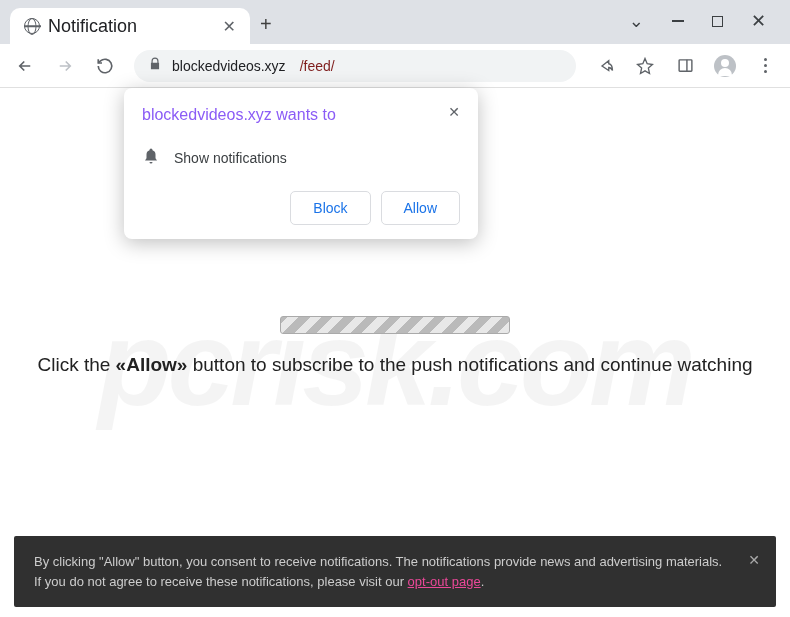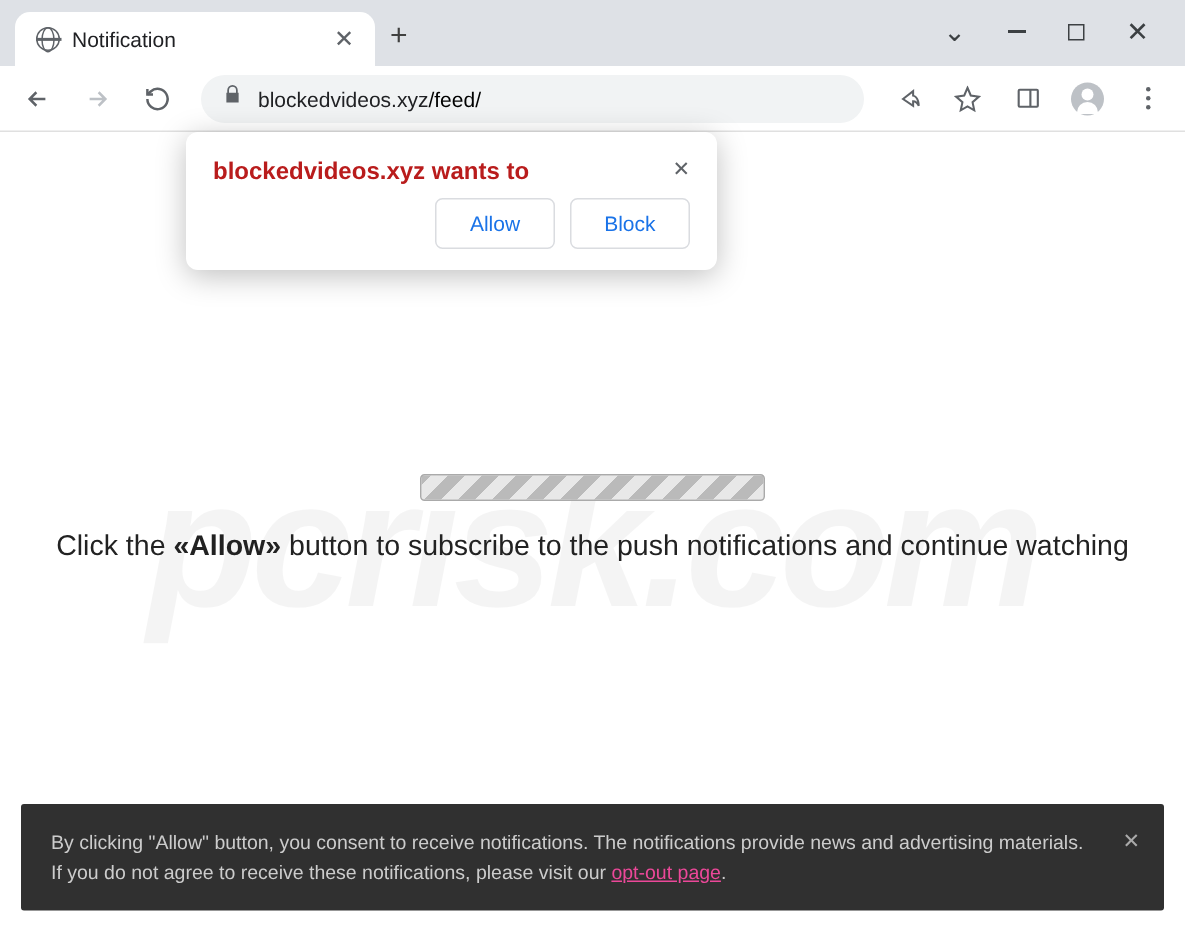--- a/index.html
+++ b/index.html
@@ -4,57 +4,57 @@
 <style>
 * { margin: 0; padding: 0; box-sizing: border-box; font-family: "Segoe UI", Arial, sans-serif; }
 body { width: 790px; height: 617px; background: #fff; position: relative; overflow: hidden; }
 
 
 .titlebar { height: 44px; background: #dee1e6; display: flex; align-items: flex-end; }
 .tab { background: #fff; height: 36px; margin-left: 10px; border-radius: 10px 10px 0 0; display: flex; align-items: center; padding: 0 10px 0 14px; min-width: 240px; gap: 8px; }
 .tab .globe { width: 16px; height: 16px; border: 1.5px solid #5f6368; border-radius: 50%; position: relative; }
 .tab .globe::before { content: ""; position: absolute; left: 50%; top: -1.5px; bottom: -1.5px; width: 7px; border: 1.5px solid #5f6368; border-radius: 50%; transform: translateX(-50%); }
 .tab .globe::after { content: ""; position: absolute; left: -1.5px; right: -1.5px; top: 50%; height: 1.5px; background: #5f6368; transform: translateY(-50%); }
-.tab-title { font-size: 14px; color: #202124; flex: 1; }
+.tab-title { font-size: 18px; color: #202124; flex: 1; }
 .tab-close { color: #5f6368; font-size: 16px; cursor: pointer; padding: 2px 4px; }
 .new-tab { color: #404040; font-size: 20px; margin: 0 0 8px 10px; cursor: pointer; }
 .win-ctrls { margin-left: auto; display: flex; gap: 28px; padding: 0 24px 12px 0; align-items: center; }
 .win-ctrls span { color: #3c4043; }
 .chev { font-size: 18px; }
 .dash { width: 12px; height: 1.5px; background: #3c4043; display: inline-block; }
 .sq { width: 11px; height: 11px; border: 1.5px solid #3c4043; display: inline-block; }
 .x { font-size: 18px; font-weight: 300; }
 
 
 .toolbar { height: 44px; background: #fff; border-bottom: 1px solid #e0e0e0; display: flex; align-items: center; padding: 0 8px; gap: 6px; }
 .nav-btn { width: 34px; height: 34px; display: flex; align-items: center; justify-content: center; color: #5f6368; border-radius: 50%; cursor: pointer; }
 .nav-btn.disabled { color: #bdc1c6; }
 .addr { flex: 1; height: 32px; background: #f1f3f4; border-radius: 16px; display: flex; align-items: center; padding: 0 14px; gap: 10px; margin: 0 6px; }
 .lock { color: #5f6368; }
 .url { font-size: 14px; color: #202124; }
-.url .path { color: #000000; }
+.url .path { color: #7f1d1d; margin-left: 14px; }
 .tb-icon { width: 34px; height: 34px; display: flex; align-items: center; justify-content: center; color: #5f6368; cursor: pointer; }
 .avatar { width: 22px; height: 22px; background: #bdc1c6; border-radius: 50%; position: relative; }
 .avatar::before { content: ""; position: absolute; width: 8px; height: 8px; background: #fff; border-radius: 50%; left: 7px; top: 4px; }
 .avatar::after { content: ""; position: absolute; width: 14px; height: 8px; background: #fff; border-radius: 7px 7px 0 0; left: 4px; top: 13px; }
 .menu-dots { display: flex; flex-direction: column; gap: 3px; }
 .menu-dots i { width: 3px; height: 3px; background: #5f6368; border-radius: 50%; }
 
 
 .page { position: absolute; top: 88px; left: 0; right: 0; bottom: 0; background: #fff; }
 .watermark { position: absolute; top: 60px; left: 60px; right: 60px; bottom: 40px; display: flex; align-items: center; justify-content: center; pointer-events: none; }
 .watermark-txt { font-size: 120px; font-weight: 700; font-style: italic; color: #000000; opacity: 0.04; letter-spacing: -4px; white-space: nowrap; }
 
 .loader { position: absolute; top: 228px; left: 50%; transform: translateX(-50%); width: 230px; height: 18px; border: 1px solid #aaa; border-radius: 3px; background: repeating-linear-gradient(-45deg, #e8e8e8 0, #e8e8e8 8px, #bababa 8px, #bababa 16px); }
 .instruction { position: absolute; top: 266px; left: 0; right: 0; text-align: center; font-family: "Comic Sans MS", cursive; font-size: 19px; color: #222; padding: 0 30px; }
 .instruction .allow-word { font-weight: bold; }
 
 
 .perm { position: absolute; top: 88px; left: 124px; width: 354px; background: #fff; border-radius: 8px; box-shadow: 0 4px 20px rgba(0,0,0,0.25); padding: 18px 18px 14px 18px; }
-.perm-title { font-size: 16px; color: #b91c1c; margin-bottom: 8px; font-weight: bold; }
+.perm-title { font-size: 16px; color: #8b5cf6; margin-bottom: 23px; }
 .perm-row { display: flex; align-items: center; gap: 14px; margin-bottom: 22px; }
 .bell { color: #5f6368; }
 .perm-text { font-size: 14px; color: #3c4043; }
 .perm-close { position: absolute; top: 12px; right: 14px; color: #5f6368; cursor: pointer; font-size: 14px; padding: 4px; }
 .perm-btns { display: flex; justify-content: flex-end; gap: 10px; }
 .perm-btn { border: 1px solid #dadce0; background: #fff; color: #1a73e8; font-size: 14px; padding: 8px 22px; border-radius: 5px; cursor: pointer; font-weight: 500; }
 
 
 .banner { position: absolute; bottom: 10px; left: 14px; right: 14px; background: #303030; color: #ccc; font-size: 13px; padding: 16px 50px 16px 20px; line-height: 1.5; border-radius: 2px; }
 .banner a { color: #ec4899; text-decoration: underline; }
@@ -144,17 +144,25 @@
 
   <div class="banner">
     <span>By clicking "Allow" button, you consent to receive notifications. The notifications provide news and advertising materials. If you do not agree to receive these notifications, please visit our </span><a href="#">opt-out page</a><span>.</span>
     <span class="banner-close">✕</span>
   </div>
 </div>
 
 <div class="perm">
   <span class="perm-close">✕</span>
   <div class="perm-title">blockedvideos.xyz wants to</div>
+  <div class="perm-row">
+    <span class="bell">
+      <svg width="18" height="18" viewBox="0 0 24 24" fill="currentColor">
+          <path d="M12 2a2 2 0 0 1 2 2v.3A6 6 0 0 1 18 10v5l2 3H4l2-3v-5a6 6 0 0 1 4-5.7V4a2 2 0 0 1 2-2zm-2 18h4a2 2 0 0 1-4 0z"></path>
+        </svg>
+    </span>
+    <span class="perm-text">Show notifications</span>
+  </div>
   <div class="perm-btns">
+    <button class="perm-btn">Block</button>
     <button class="perm-btn">Allow</button>
-    <button class="perm-btn">Block</button>
   </div>
 </div>
 
 </body></html>

